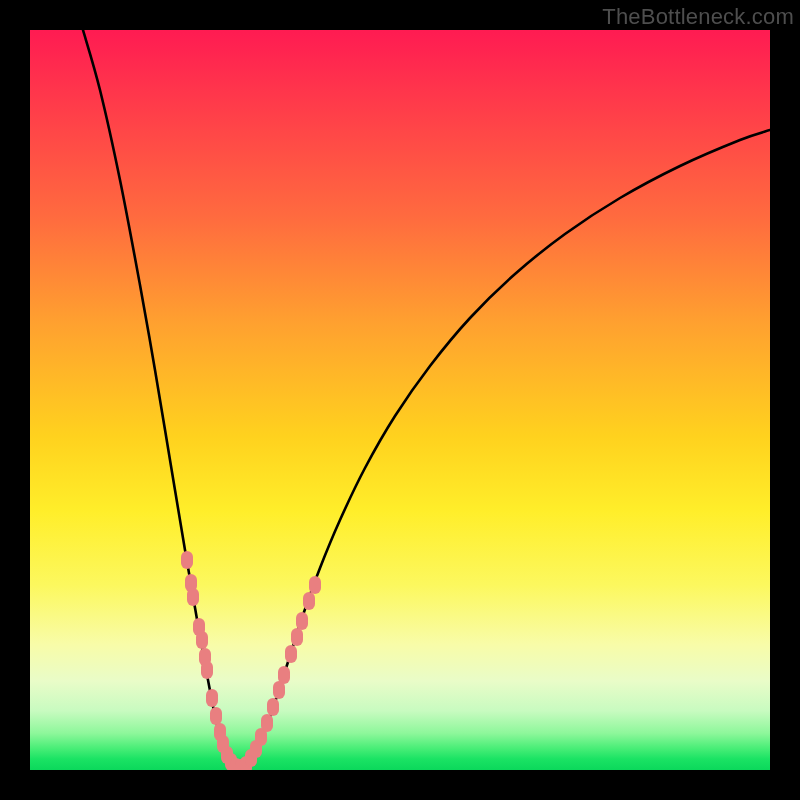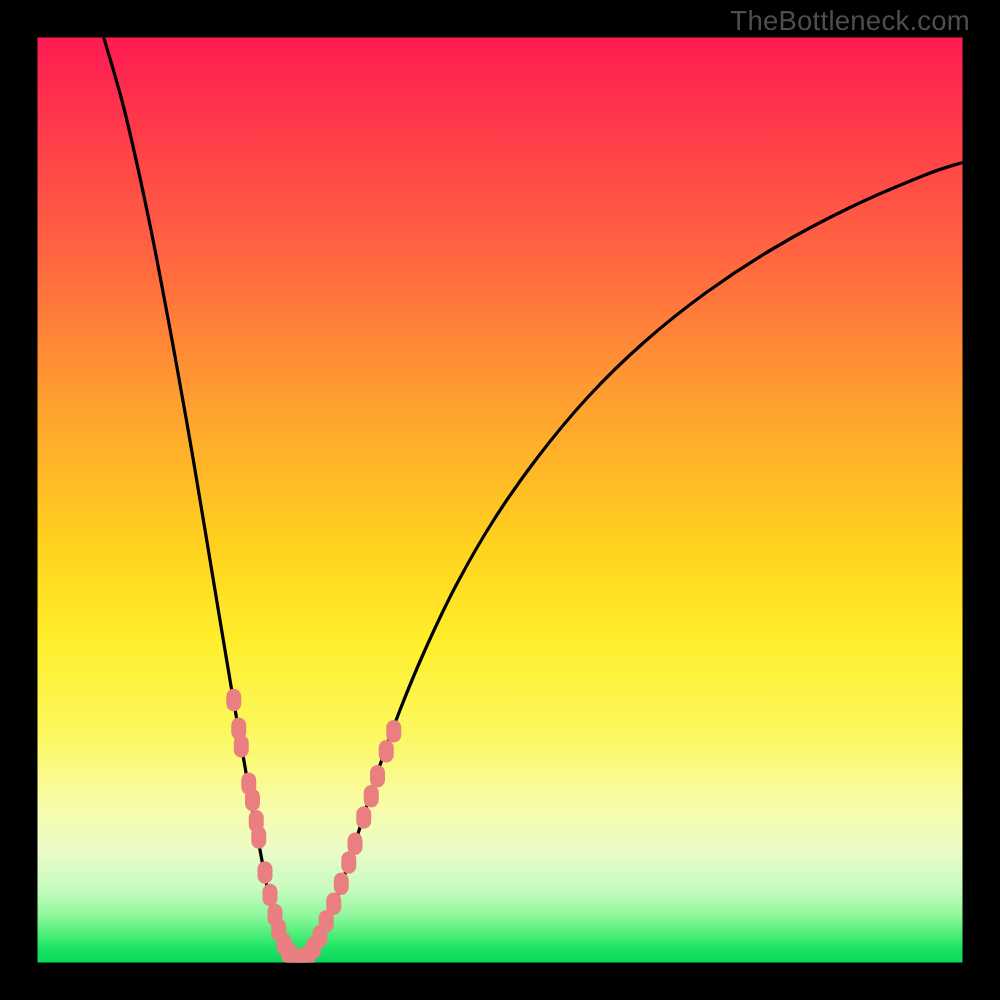--- a/index.html
+++ b/index.html
@@ -40,21 +40,21 @@
       #c8fbc0 92%,
       #8ef79b 95%,
       #4bee78 97%,
       #1be364 98.5%,
       #0bd85b 100%
     );
   }
   .watermark {
     position: absolute;
     top: 4px;
-    right: 24px;
+    right: 6px;
     color: #4e4e4e;
     font-size: 22px;
     letter-spacing: 0.2px;
     font-weight: 400;
   }
   svg.curve {
     position: absolute;
     left: 0;
     top: 0;
     width: 740px;

